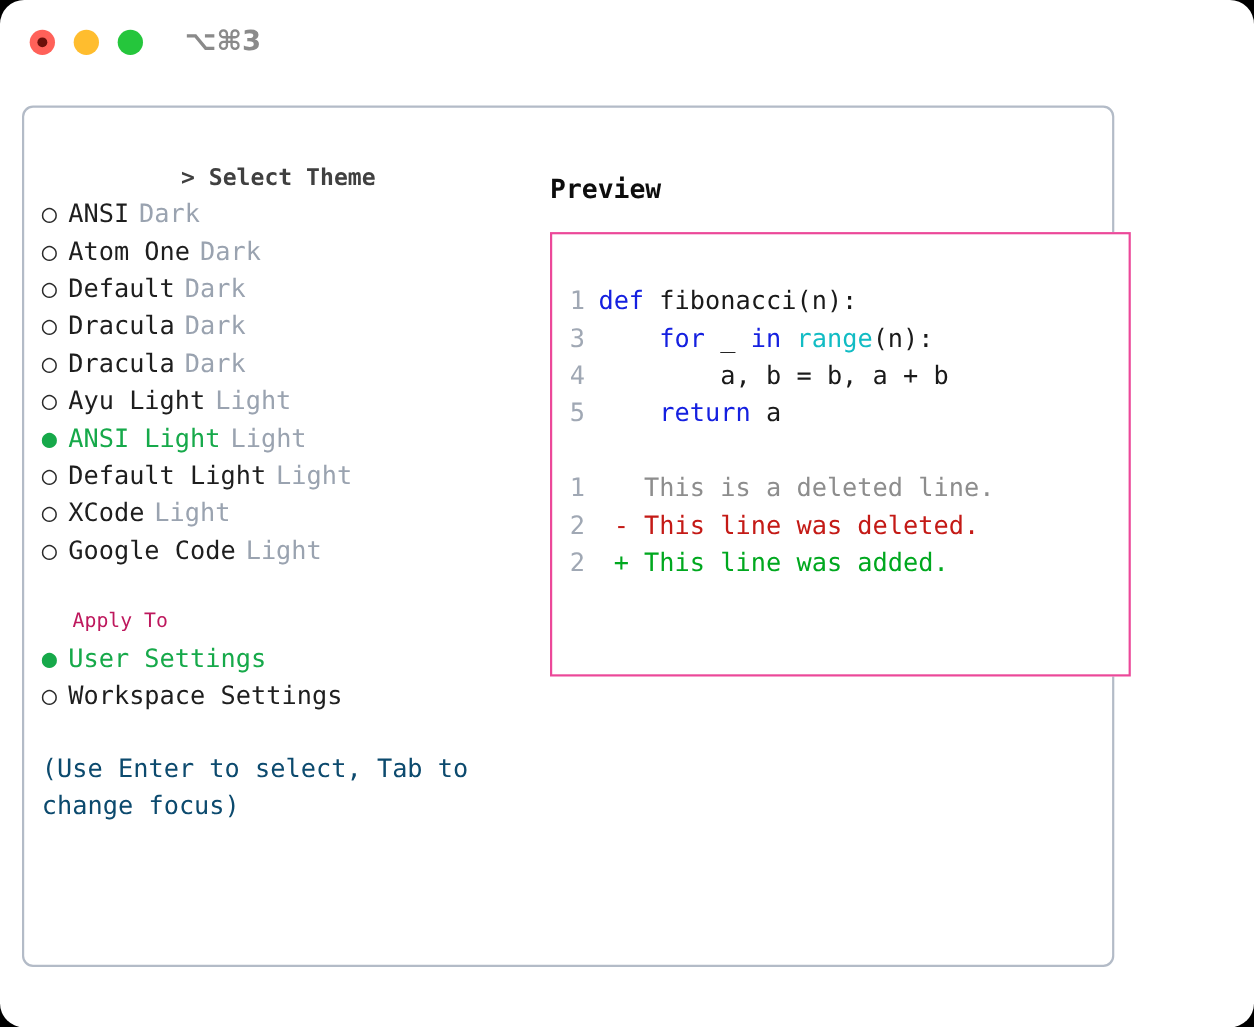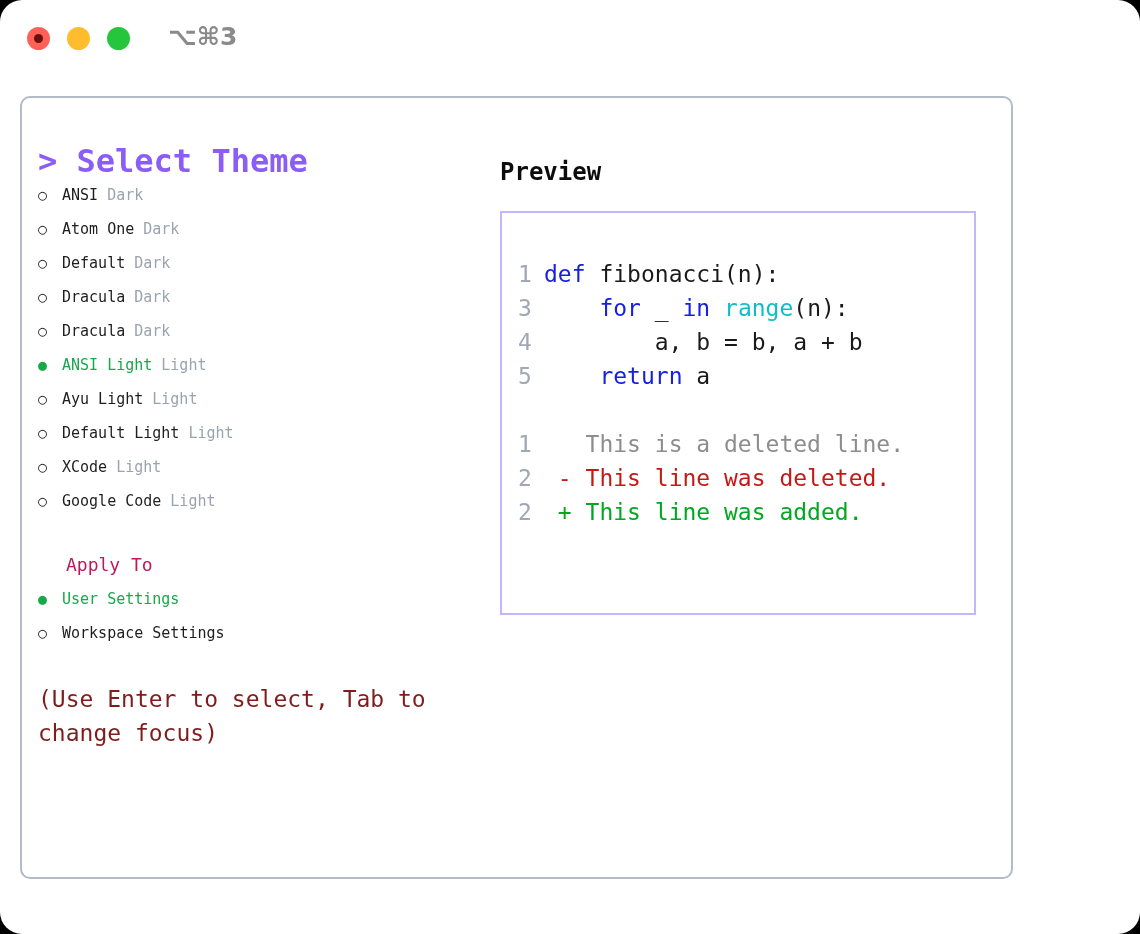--- a/index.html
+++ b/index.html
@@ -75,31 +75,32 @@
   }
 
   
   #theme-column {
     position: absolute;
     left: 16px;
     top: 46px;
     width: 430px;
   }
   #theme-heading {
-    font-size: 32px;
+    font-size: 21px;
     font-weight: bold;
-    color: #8b5cf6;
-    height: 34px;
-    line-height: 34px;
-    white-space: nowrap;
+    color: #404040;
+    height: 34px;
+    line-height: 34px;
+    white-space: nowrap;
+    text-align: center;
   }
   .opt-row {
     height: 34px;
     line-height: 34px;
-    font-size: 15px;
+    font-size: 23px;
     white-space: nowrap;
     display: block;
   }
   .bullet {
     display: inline-block;
     width: 24px;
     color: #2b2b2b;
   }
   .bullet.sel { color: #16a94a; }
   .opt-label { color: #1e1e1e; }
@@ -119,21 +120,21 @@
     line-height: 34px;
     padding-left: 28px;
     white-space: nowrap;
   }
 
   
   #hint-text {
     margin-top: 32px;
     font-size: 23px;
     line-height: 34px;
-    color: #7f1d1d;
+    color: #0c4a6e;
     width: 410px;
   }
 
   
   #preview-column {
     position: absolute;
     left: 478px;
     top: 46px;
     width: 490px;
     margin-top: 11px;
@@ -141,23 +142,23 @@
   #preview-heading {
     font-size: 24px;
     font-weight: bold;
     color: #0d0d0d;
     height: 34px;
     line-height: 34px;
     white-space: nowrap;
   }
   #preview-box {
     margin-top: 22px;
-    width: 476px;
+    width: 528px;
     height: 404px;
-    border: 2px solid #c4b5fd;
+    border: 2px solid #ec4899;
     box-sizing: border-box;
     background: #ffffff;
     padding: 44px 0 0 16px;
   }
   .code-line {
     height: 34px;
     line-height: 34px;
     font-size: 23px;
     white-space: pre;
     color: #1a1a1a;
@@ -193,22 +194,22 @@
 
     <div id="theme-column">
       <div id="theme-heading">&gt; Select Theme</div>
 
       <div id="theme-list">
           <div class="opt-row"><span class="bullet">○</span><span class="opt-label">ANSI</span><span class="opt-kind">Dark</span></div>
           <div class="opt-row"><span class="bullet">○</span><span class="opt-label">Atom One</span><span class="opt-kind">Dark</span></div>
           <div class="opt-row"><span class="bullet">○</span><span class="opt-label">Default</span><span class="opt-kind">Dark</span></div>
           <div class="opt-row"><span class="bullet">○</span><span class="opt-label">Dracula</span><span class="opt-kind">Dark</span></div>
           <div class="opt-row"><span class="bullet">○</span><span class="opt-label">Dracula</span><span class="opt-kind">Dark</span></div>
+          <div class="opt-row"><span class="bullet">○</span><span class="opt-label">Ayu Light</span><span class="opt-kind">Light</span></div>
           <div class="opt-row selected"><span class="bullet sel">●</span><span class="opt-label">ANSI Light</span><span class="opt-kind">Light</span></div>
-          <div class="opt-row"><span class="bullet">○</span><span class="opt-label">Ayu Light</span><span class="opt-kind">Light</span></div>
           <div class="opt-row"><span class="bullet">○</span><span class="opt-label">Default Light</span><span class="opt-kind">Light</span></div>
           <div class="opt-row"><span class="bullet">○</span><span class="opt-label">XCode</span><span class="opt-kind">Light</span></div>
           <div class="opt-row"><span class="bullet">○</span><span class="opt-label">Google Code</span><span class="opt-kind">Light</span></div>
         </div>
 
       <div id="apply-group">
         <div id="apply-heading">Apply To</div>
         <div id="apply-list">
             <div class="opt-row selected"><span class="bullet sel">●</span><span class="opt-label">User Settings</span></div>
             <div class="opt-row"><span class="bullet">○</span><span class="opt-label">Workspace Settings</span></div>

